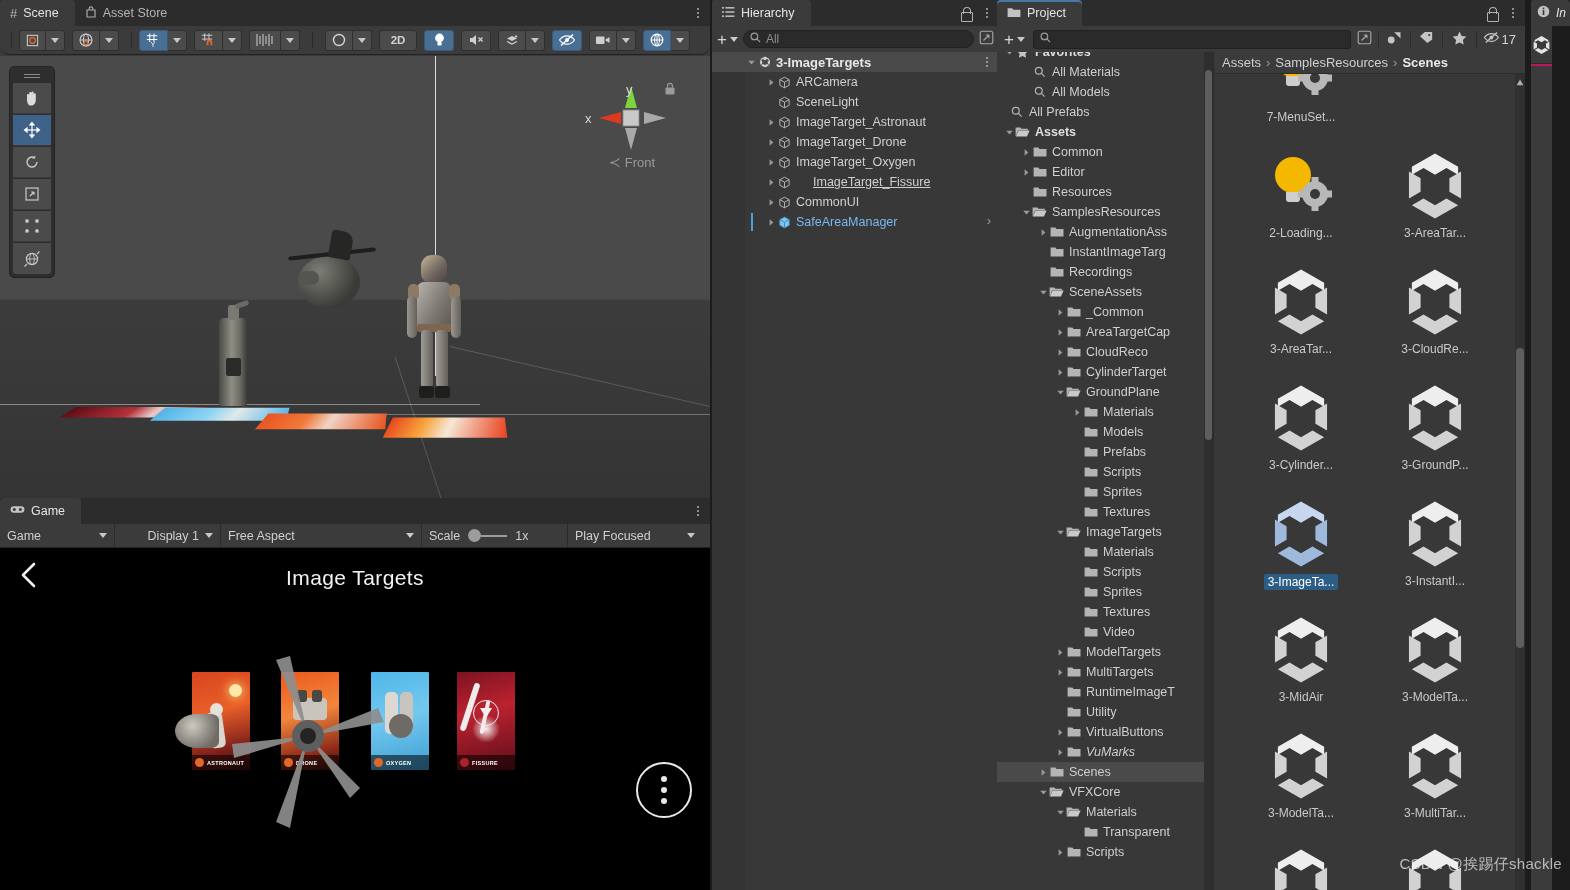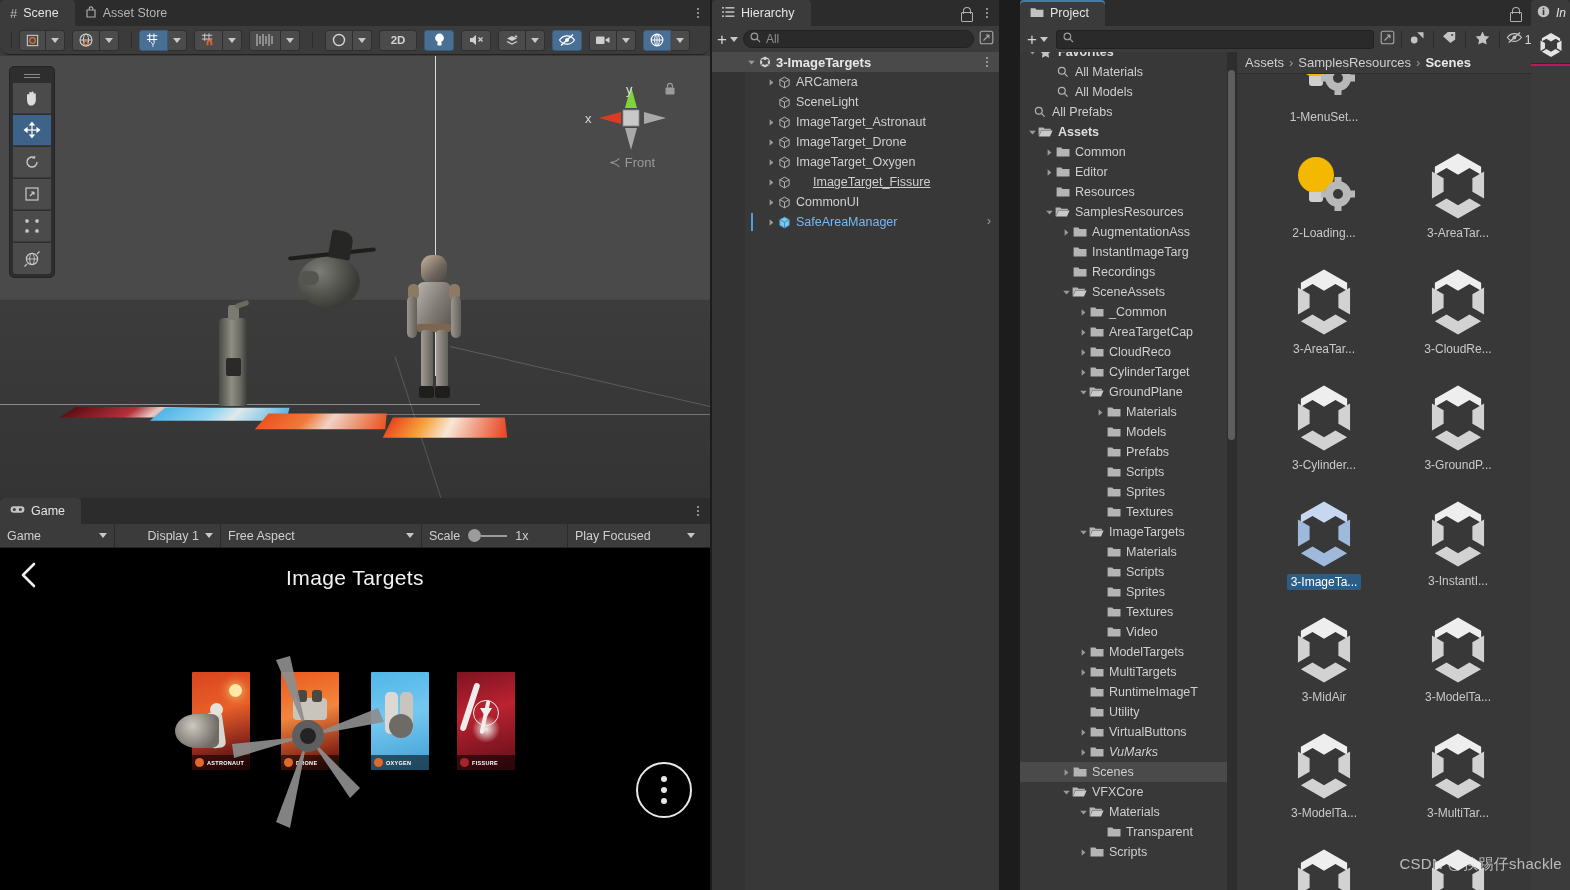--- a/index.html
+++ b/index.html
@@ -111,21 +111,21 @@
     color: #8d8d8d; font-size: 12px; }
   .row { height: 20px; display: flex; align-items: center; font-size: 12.5px; color: #cfcfcf;
     padding-right: 6px; white-space: nowrap; }
   .row.selected-root { background: #4a4a4a; }
   .row.sel { color: #79b8f0; }
   .tri { width: 12px; flex: none; display: flex; align-items: center; justify-content: center; }
   .tri svg { display: block; }
   .cube { width: 15px; flex: none; display:flex; align-items:center; justify-content:center; }
 
   
-  #project-panel { left: 1020px; top: 0; width: 528px; height: 890px; background: #383838; }
+  #project-panel { left: 997px; top: 0; width: 528px; height: 890px; background: #383838; }
   #proj-toolbar { height: 26px; background: #3b3b3b; display: flex; align-items: center;
     gap: 4px; padding: 0 3px; }
   #proj-body { position: absolute; left: 0; top: 52px; right: 0; bottom: 0; display: flex; }
   #proj-tree { width: 216px; background: #383838; position: relative; overflow: hidden; }
   #proj-grid { flex: 1; background: #383838; position: relative; overflow: hidden;
     border-left: 1px solid #2b2b2b; }
   .breadcrumb { height: 22px; background: #3b3b3b; display: flex; align-items: center;
     gap: 5px; padding: 0 8px; font-size: 13px; color: #cfcfcf; border-bottom: 1px solid #2d2d2d; }
   .breadcrumb .cur { color: #e9e9e9; font-weight: bold; }
   .grid-area { position: absolute; left: 0; top: 22px; right: 0; bottom: 0; overflow: hidden; }
@@ -133,21 +133,21 @@
   .gcell .lbl { font-size: 12px; color: #c9c9c9; margin-top: 2px; white-space: nowrap; }
   .gcell .lbl.selected { background: #2c5d87; color: #fff; padding: 1px 4px; border-radius: 2px; display: inline-block; }
   .folderrow { height: 20px; display: flex; align-items: center; font-size: 12.5px; color: #cfcfcf;
     white-space: nowrap; padding-right: 4px; }
   .folderrow.hl { background: #4a4a4a; }
   .folderrow.bold { font-weight: bold; color: #dedede; }
   .vscroll { position: absolute; width: 7px; background: #5a5a5a; border-radius: 4px; right: 2px; }
   .vtrack { position: absolute; right: 1px; width: 9px; background: #2e2e2e; }
 
   
-  #inspector-panel { left: 1531px; top: 0; width: 39px; height: 890px; background: #be185d; font-style: italic; }
+  #inspector-panel { left: 1531px; top: 0; width: 21px; height: 890px; background: #be185d; font-style: italic; }
 
   .wm { position: absolute; right: 8px; bottom: 16px; color: rgba(235,235,235,.72);
     font-size: 15px; letter-spacing: .3px; z-index: 30; pointer-events: none; }
 </style>
 </head>
 <body>
 
 <div class="app">
 
   <div class="panel" id="scene-panel">
@@ -1325,21 +1325,21 @@
                   </g>
                   <circle cx="50" cy="43" r="5" fill="#383838"></circle>
                   <g fill="#b8b8b8">
                     <rect x="46.5" y="26" width="7" height="8"></rect>
                     <rect x="46.5" y="52" width="7" height="8"></rect>
                     <rect x="33" y="39.5" width="8" height="7"></rect>
                     <rect x="59" y="39.5" width="8" height="7"></rect>
                   </g>
                 </svg>
               </div>
-              <div class="lbl">1-MenuSet...</div>
+              <div class="lbl">7-MenuSet...</div>
             </div>
             <div class="gcell" style="left: 22px; top: 74px;">
               <div style="height: 76px; display: flex; align-items: center; justify-content: center;">
                 <svg width="72" height="70" viewBox="0 0 72 70">
                   <circle cx="28" cy="24" r="18" fill="#f5b800"></circle>
                   <path d="M21 41h14v7a3 3 0 01-3 3h-8a3 3 0 01-3-3z" fill="#cfcfcf"></path>
                   <g fill="#b8b8b8">
                     <circle cx="50" cy="43" r="13"></circle>
                   </g>
                   <circle cx="50" cy="43" r="5" fill="#383838"></circle>

